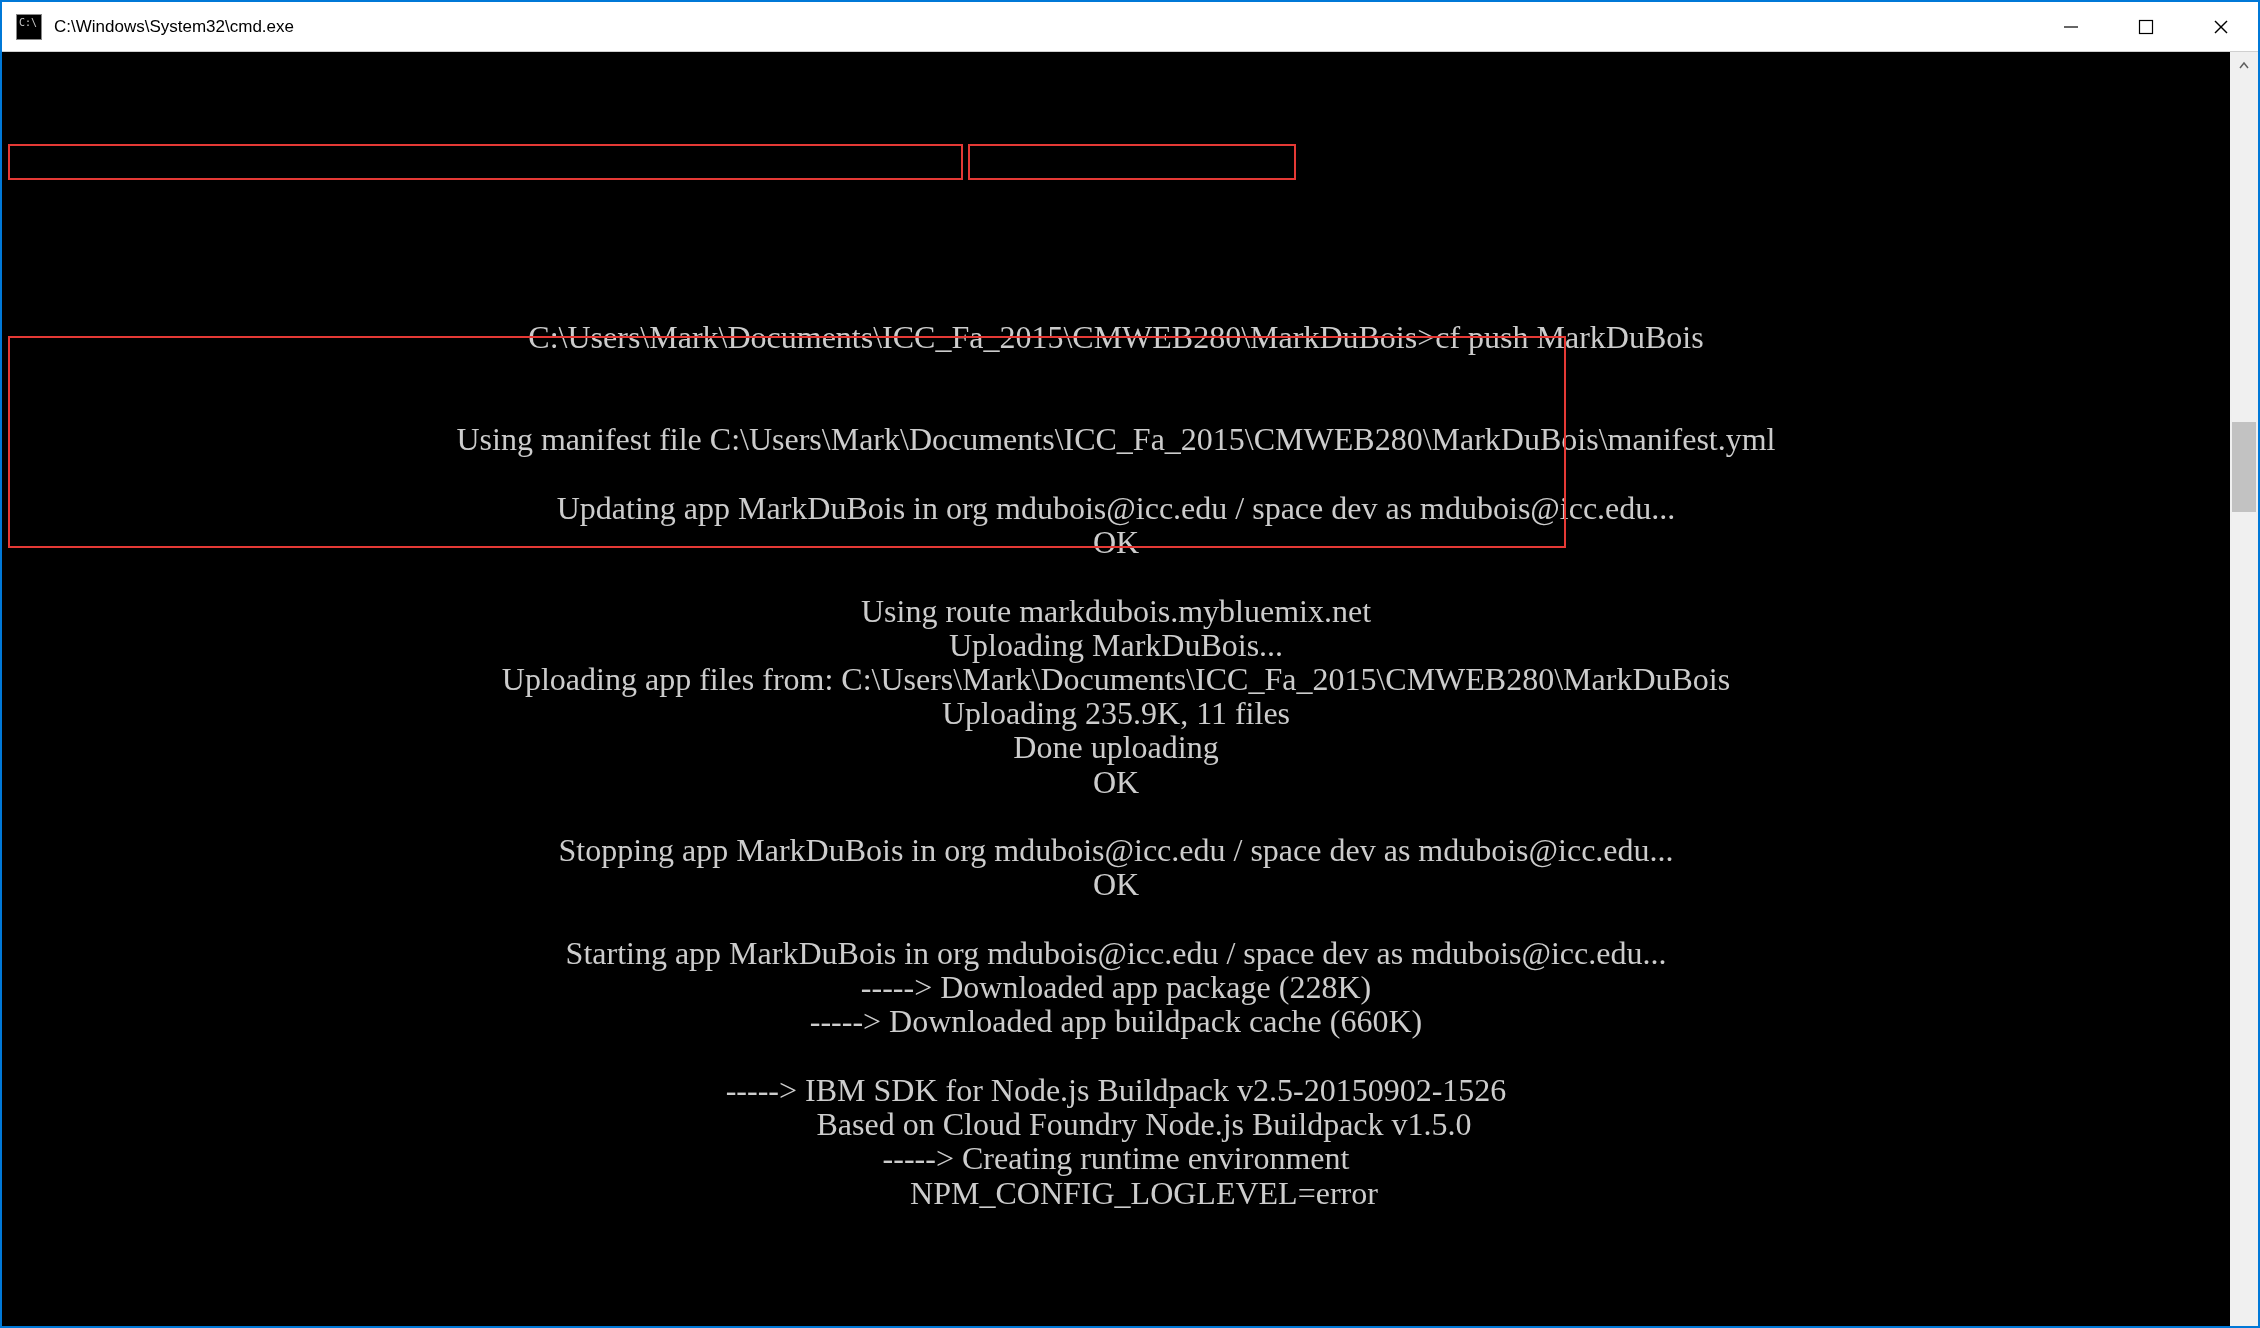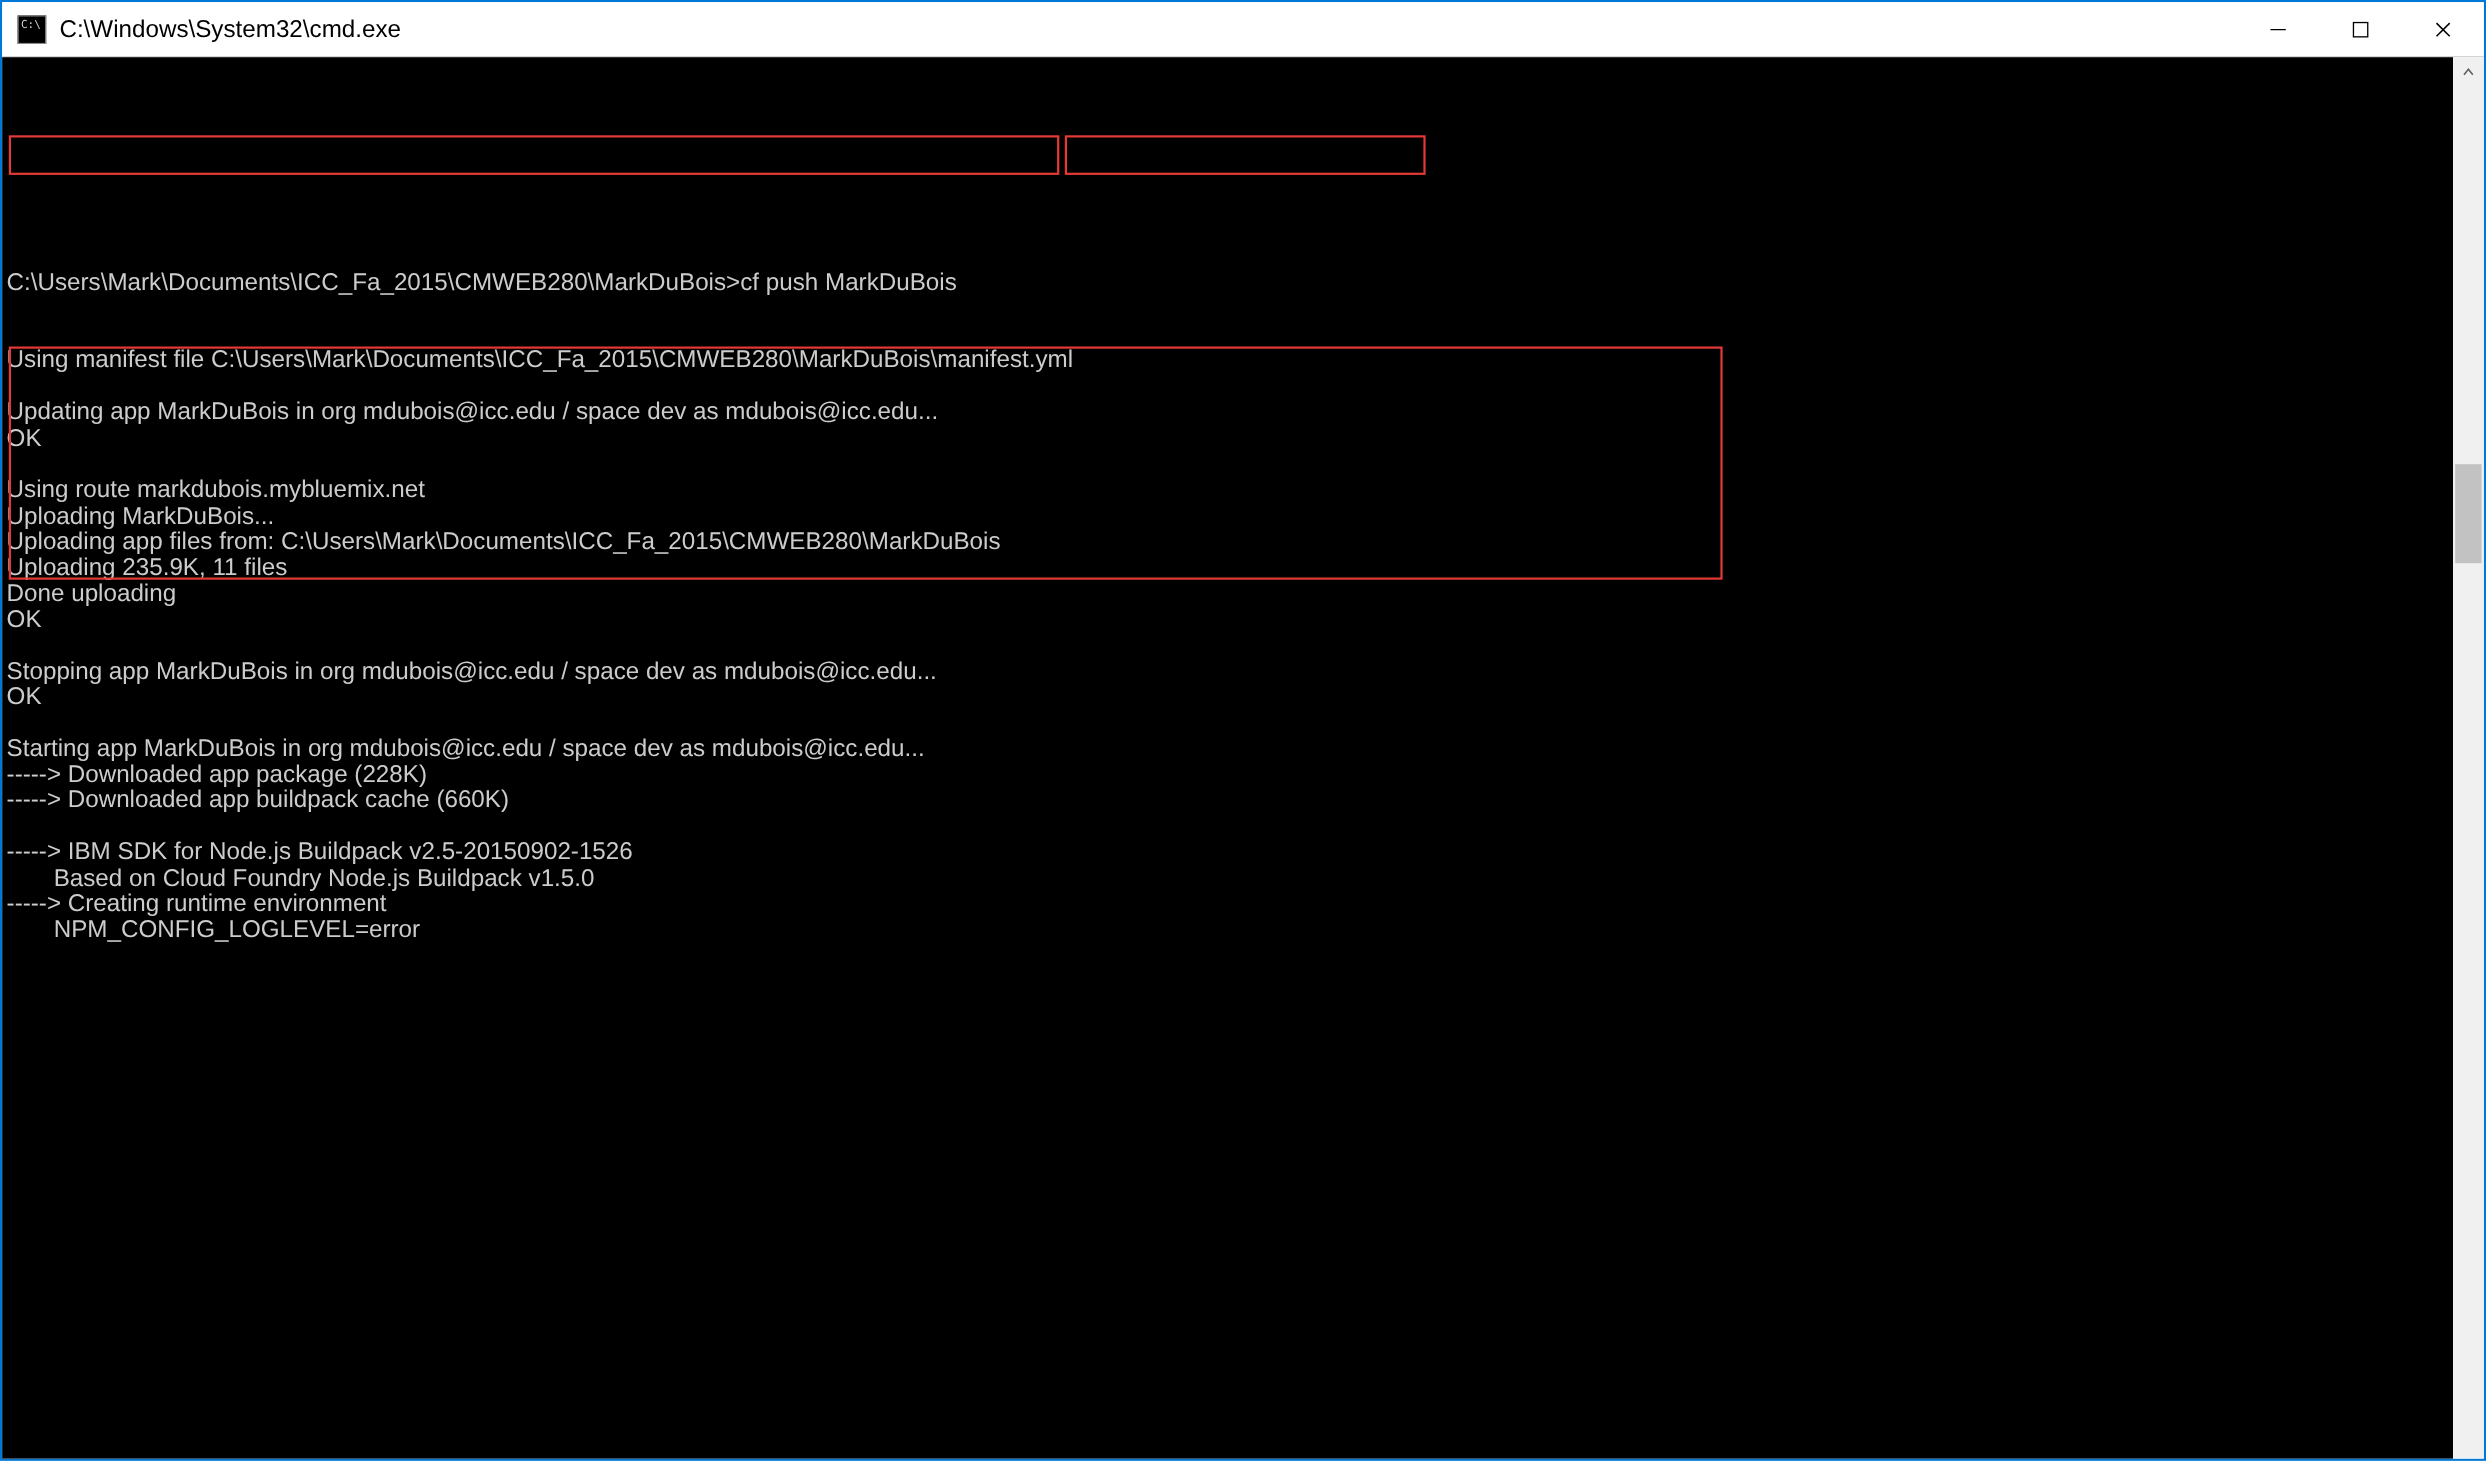--- a/index.html
+++ b/index.html
@@ -39,21 +39,21 @@
   .titlebar-icon::before {
     content: "C:\\";
     color: #ccc;
     font-size: 10px;
     font-family: Consolas, monospace;
     position: absolute;
     top: 2px;
     left: 2px;
   }
   .titlebar-title {
-    font-size: 22px;
+    font-size: 17px;
     color: #000;
     flex: 1;
   }
   .win-controls {
     display: flex;
     height: 100%;
   }
   .win-btn {
     width: 75px;
     height: 100%;
@@ -67,27 +67,28 @@
   .win-btn.close svg { stroke-width: 1.4; }
   .client-area {
     flex: 1;
     display: flex;
     min-height: 0;
   }
   .terminal {
     flex: 1;
     background: #000;
     color: #cccccc;
-    font-family: Liberation Sans, sans-serif;
-    font-size: 22px;
+    font-family: Liberation Serif, serif;
+    font-size: 32px;
     line-height: 1.07;
     padding: 28px 4px 0 4px;
     white-space: pre;
     position: relative;
     overflow: hidden;
+    text-align: center;
   }
   .scrollbar {
     width: 28px;
     background: #f0f0f0;
     position: relative;
     flex-shrink: 0;
   }
   .scroll-arrow {
     width: 100%;
     height: 28px;

